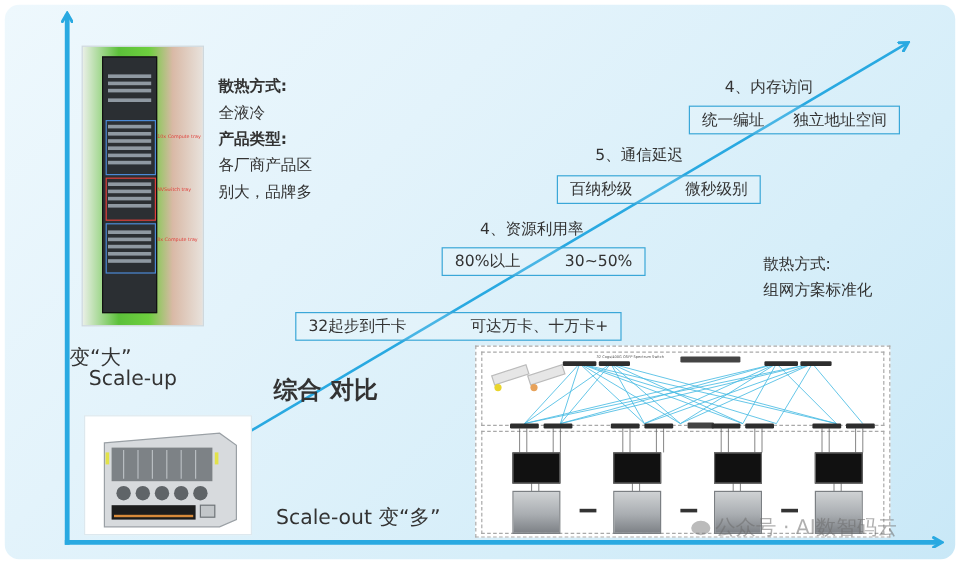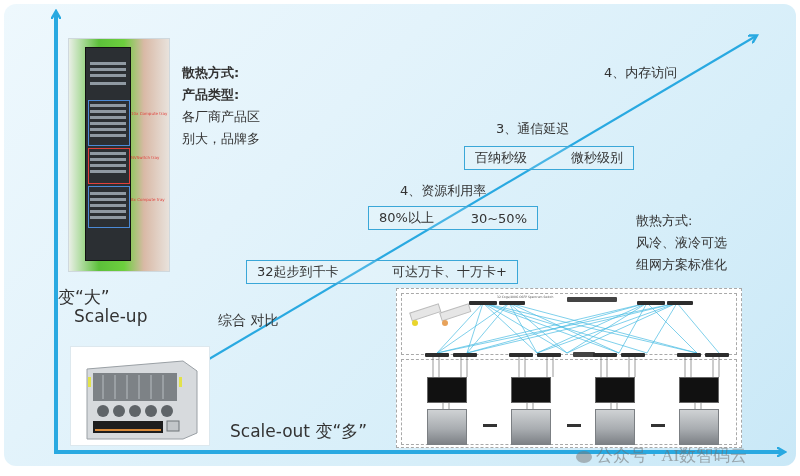--- a/index.html
+++ b/index.html
@@ -48,21 +48,21 @@
     .net-inner { position: absolute; left: 4px; border: 1px dashed #a9a9a9; width: 334px; }
     .switch { position: absolute; height: 4px; background: #2d2d2d; border-radius: 1px; }
     .gpu-box { position: absolute; width: 38px; height: 24px; background: #111; border: 1px solid #666; }
     .gpu-server {
       position: absolute; width: 38px; height: 34px;
       background: linear-gradient(180deg, #cfd2d4 0%, #a9adb1 55%, #7d8186 100%);
       border: 1px solid #7b7f83;
     }
     .dash-link { position: absolute; height: 3px; width: 14px; background: #333; }
     .watermark {
-      position: absolute; left: 572px; top: 440px; font-size: 17px; color: rgba(110,110,110,0.55); white-space: nowrap; font-family: Liberation Serif, serif;
+      position: absolute; left: 572px; top: 424px; font-size: 17px; color: rgba(110,110,110,0.55); white-space: nowrap;
     }
   </style>
 </head>
 <body>
 
 <div class="slide">
 
   <svg class="abs" style="left:0;top:0" width="792" height="462">
     <defs>
       <marker id="ah" markerWidth="10" markerHeight="10" refX="7" refY="5" orient="auto" markerUnits="userSpaceOnUse">
@@ -102,52 +102,56 @@
         <div class="rack-slot" style="top:162px"></div>
       <div class="rack-slot" style="top:168px"></div>
     </div>
     <span class="rack-tag" style="left:62px;top:72px">10x Compute tray</span>
     <span class="rack-tag" style="left:62px;top:116px">NVSwitch tray</span>
     <span class="rack-tag" style="left:62px;top:158px">8x Compute tray</span>
   </div>
 
   <div class="abs" style="left:178px;top:58px">
     <div class="side-label" style="font-weight:bold">散热方式:</div>
+    <div class="side-label">全液冷</div>
     <div class="side-label" style="font-weight:bold">产品类型:</div>
     <div class="side-label">各厂商产品区</div>
     <div class="side-label">别大，品牌多</div>
   </div>
 
   <div class="big-label" style="left:54px;top:282px">变“大”</div>
   <div class="big-label" style="left:70px;top:302px">Scale-up</div>
 
-  <div class="big-label" style="left:214px;top:308px;font-weight:normal;font-size:14px">综合  对比</div>
+  <div class="big-label" style="left:224px;top:308px;font-weight:bold;font-size:20px">综合  对比</div>
 
   <div class="step-title" style="left:600px;top:60px">4、内存访问</div>
-
-  <div class="step-title" style="left:492px;top:116px">3、通信延迟</div>
+  <div class="box" style="left:570px;top:84px;width:176px;height:24px">
+    <span>统一编址</span>
+    <span>独立地址空间</span>
+  </div>
+
+  <div class="step-title" style="left:492px;top:116px">5、通信延迟</div>
   <div class="box" style="left:460px;top:142px;width:170px;height:24px">
     <span>百纳秒级</span>
     <span>微秒级别</span>
   </div>
 
   <div class="step-title" style="left:396px;top:178px">4、资源利用率</div>
   <div class="box" style="left:364px;top:202px;width:170px;height:24px">
     <span>80%以上</span>
     <span>30~50%</span>
   </div>
 
   <div class="box" style="left:242px;top:256px;width:272px;height:24px">
     <span>32起步到千卡</span>
     <span>可达万卡、十万卡+</span>
   </div>
 
   <div class="abs" style="left:632px;top:206px">
     <div class="side-label">散热方式:</div>
-    <div class="side-label">风冷、液冷可选</div>
     <div class="side-label">组网方案标准化</div>
   </div>
 
   <div class="server-photo">
     <svg width="138" height="98">
       <polygon points="16,22 112,14 126,24 126,86 112,92 16,92" fill="#d7dadd" stroke="#9aa0a5"></polygon>
       <rect x="22" y="26" width="84" height="28" fill="#7d8286"></rect>
       <g stroke="#b8bdc1" stroke-width="1">
         <line x1="32" y1="28" x2="32" y2="52"></line>
           <line x1="44" y1="28" x2="44" y2="52"></line>

